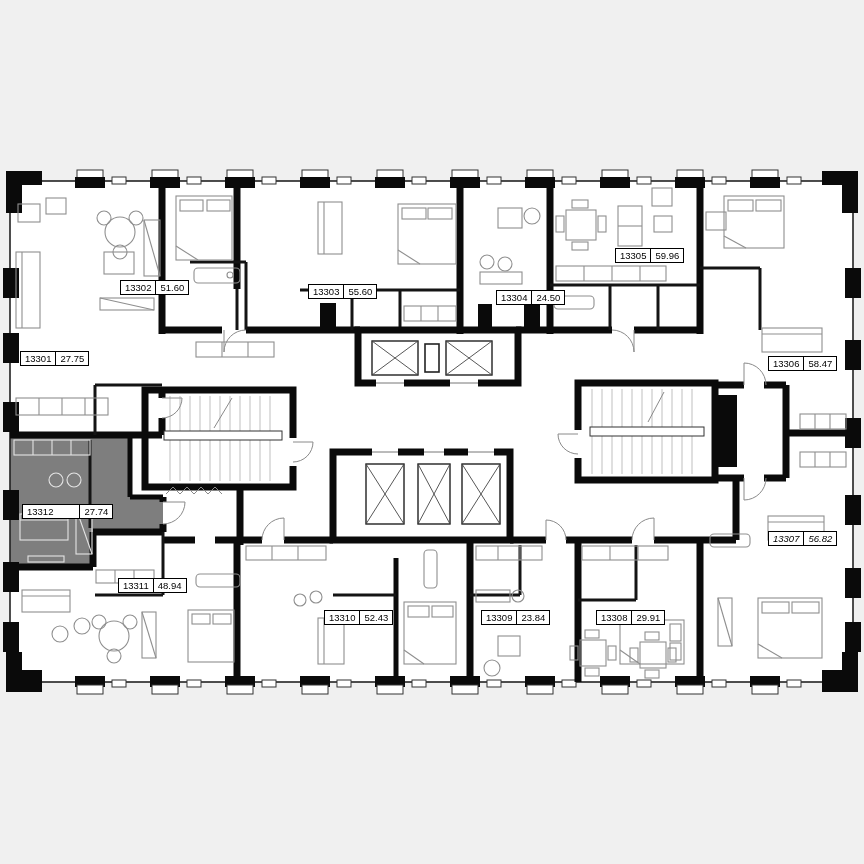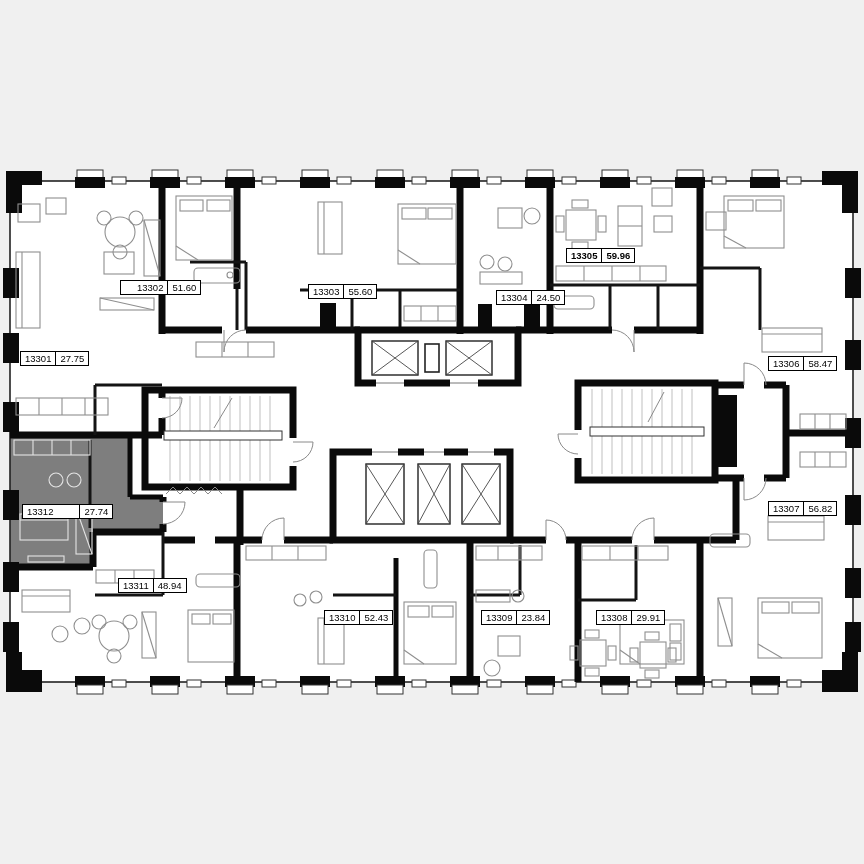--- a/index.html
+++ b/index.html
@@ -574,41 +574,41 @@
           <rect class="furnw" x="28" y="556" width="36" height="6"></rect>
         </g>
   </g>
 </svg>
 
 <div id="labels-layer">
       <div class="unit-label" style="left: 20px; top: 351px;">
     <span class="cell">13301</span>
     <span class="cell">27.75</span>
   </div>
-      <div class="unit-label" style="left: 120px; top: 280px; padding-left: 12px;">
+      <div class="unit-label" style="left: 120px; top: 280px;">
     <span class="cell">13302</span>
     <span class="cell">51.60</span>
   </div>
       <div class="unit-label" style="left: 308px; top: 284px;">
     <span class="cell">13303</span>
     <span class="cell">55.60</span>
   </div>
       <div class="unit-label" style="left: 496px; top: 290px;">
     <span class="cell">13304</span>
     <span class="cell">24.50</span>
   </div>
-      <div class="unit-label" style="left: 566px; top: 248px; font-weight: bold;">
+      <div class="unit-label" style="left: 615px; top: 248px;">
     <span class="cell">13305</span>
     <span class="cell">59.96</span>
   </div>
       <div class="unit-label" style="left: 768px; top: 356px;">
     <span class="cell">13306</span>
     <span class="cell">58.47</span>
   </div>
-      <div class="unit-label" style="left: 768px; top: 501px;">
+      <div class="unit-label" style="left: 768px; top: 531px; font-style: italic;">
     <span class="cell">13307</span>
     <span class="cell">56.82</span>
   </div>
       <div class="unit-label" style="left: 596px; top: 610px;">
     <span class="cell">13308</span>
     <span class="cell">29.91</span>
   </div>
       <div class="unit-label" style="left: 481px; top: 610px;">
     <span class="cell">13309</span>
     <span class="cell">23.84</span>

